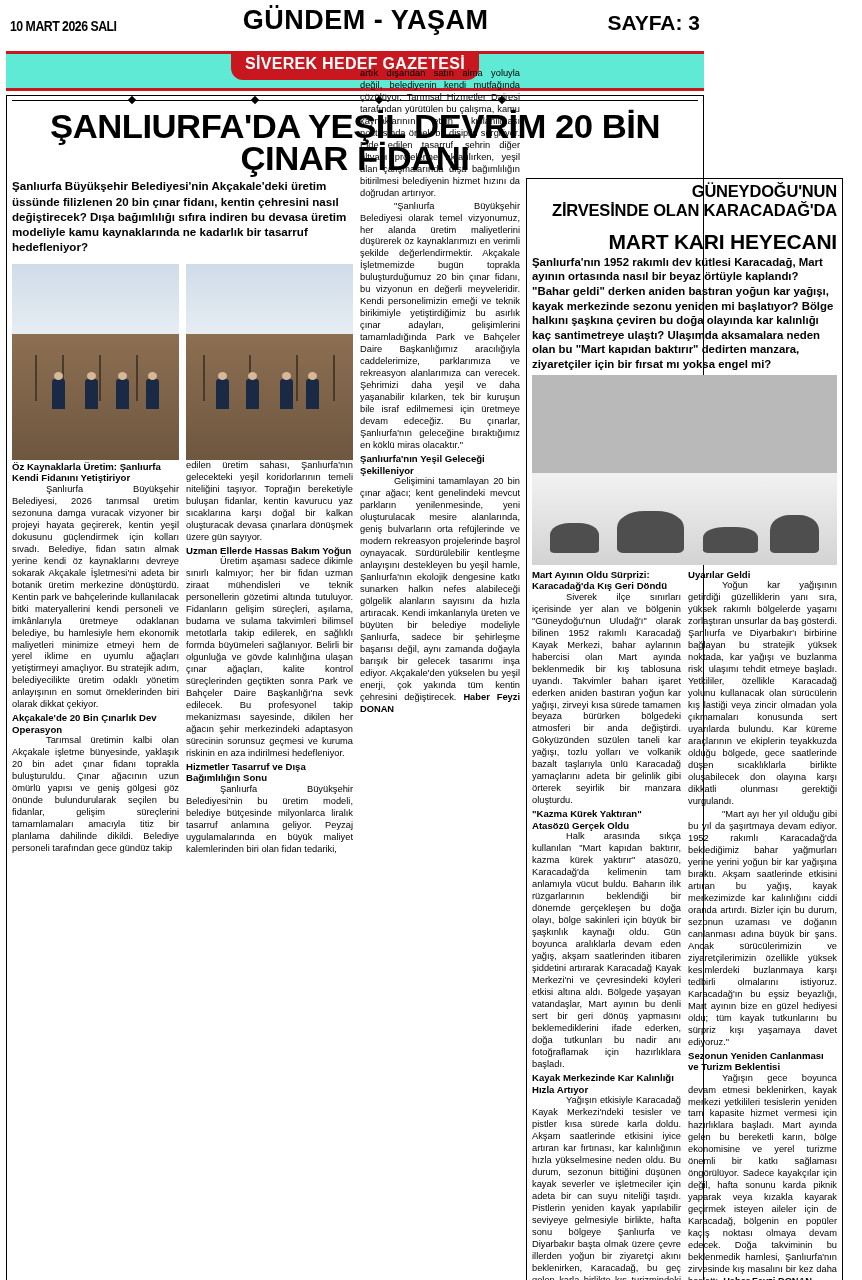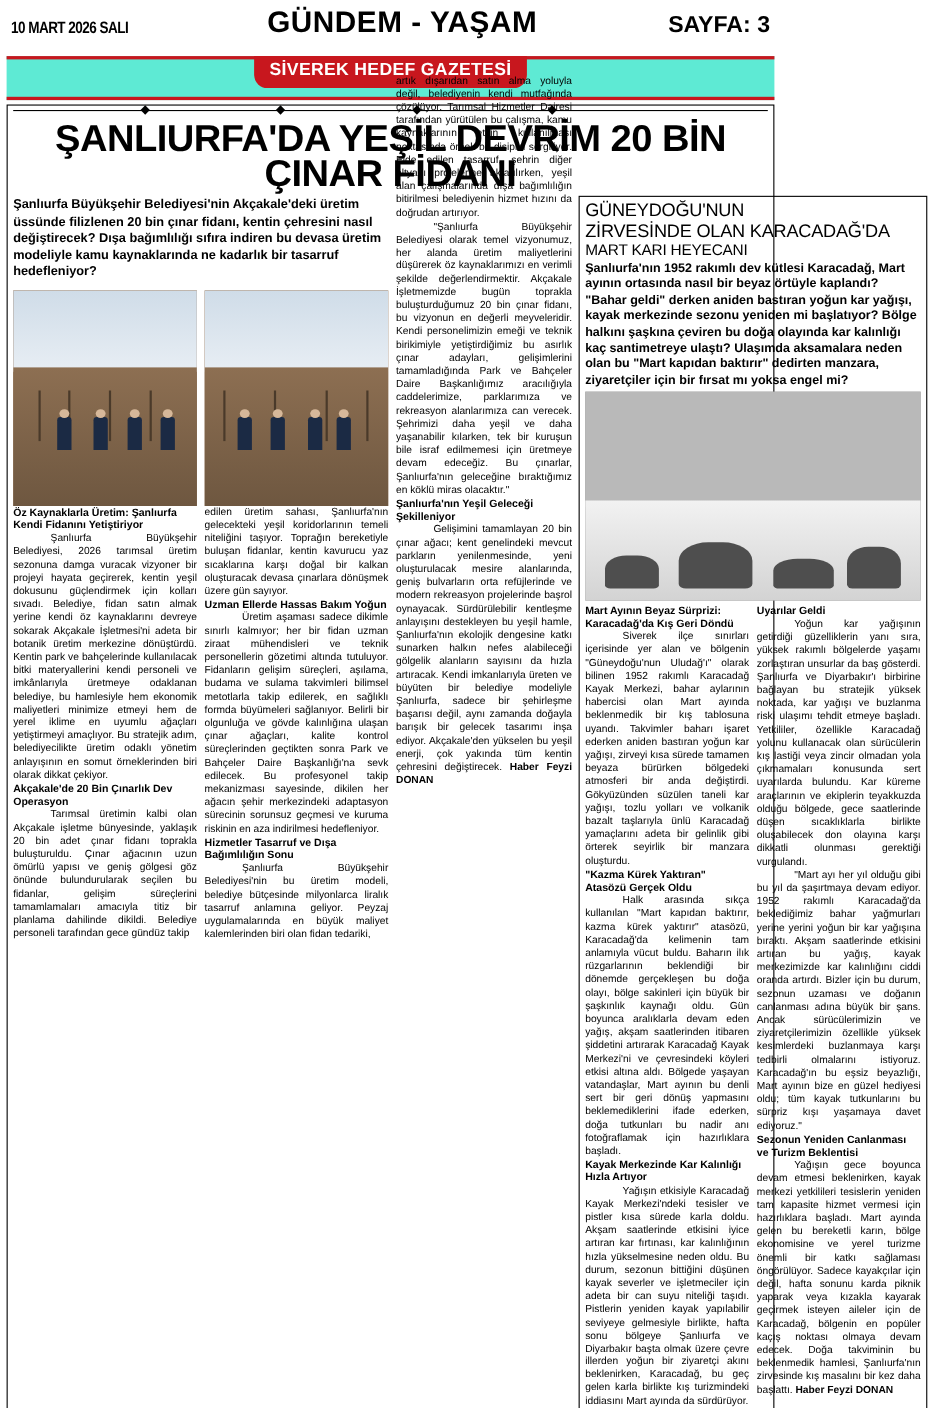--- a/index.html
+++ b/index.html
@@ -60,24 +60,24 @@
   .photo { width:100%; background:#8a6a4e; position:relative; overflow:hidden; }
   .photo.p-main { height: 196px; }
   .photo.p-snow { height: 196px; background:#9a9a9a; }
 
   p.body { font-size: 9.3px; line-height: 1.29; text-align: justify; margin: 0 0 1px 0; }
   .ind { display:inline-block; width: 34px; }
   h3.sub { font-size: 9.6px; font-weight:bold; margin: 1px 0 0 0; line-height:1.2; }
   .byline { font-weight: bold; }
 
   
-  .rh { text-align:left; font-weight:normal; line-height:1.05; letter-spacing:-0.2px; }
+  .rh { text-align:right; font-weight:bold; line-height:1.05; letter-spacing:-0.2px; }
   .rh .r1 { display:block; font-size: 16.5px; }
   .rh .r2 { display:block; font-size: 16.5px; margin-top:1px; }
-  .rh .r3 { display:block; font-size: 14px; margin-top:1px; }
+  .rh .r3 { display:block; font-size: 21px; margin-top:12px; }
   .r-lede { font-size: 11.4px; line-height:1.28; font-weight:bold; margin-top: 2px; }
   .r-cols { display:flex; gap:7px; margin-top: 3px; }
   .r-col { width: 149px; }
 
   
   .bottom-area { margin-top: 4px; }
   .bh { font-weight:bold; font-size: 25.5px; letter-spacing:-0.7px; line-height:1.0;
         white-space:nowrap; }
 
   .split { display:flex; gap:6px;flex-direction:column; }
@@ -199,21 +199,21 @@
           <div class="snow-sky"></div>
             <div class="snow-ground"></div>
           <div class="rock" style="left:6%;width:16%;height:16%"></div>
           <div class="rock" style="left:28%;width:22%;height:22%"></div>
           <div class="rock" style="left:56%;width:18%;height:14%"></div>
           <div class="rock" style="left:78%;width:16%;height:20%"></div>
         </div>
 
         <div class="r-cols">
           <div class="r-col">
-            <h3 class="sub">Mart Ayının Beyaz Sürprizi: Karacadağ'da Kış Geri Döndü</h3>
+            <h3 class="sub">Mart Ayının Oldu Sürprizi: Karacadağ'da Kış Geri Döndü</h3>
             <p class="body"><span class="ind"></span><span>Siverek ilçe sınırları içerisinde yer alan ve bölgenin "Güneydoğu'nun Uludağ'ı" olarak bilinen 1952 rakımlı Karacadağ Kayak Merkezi, bahar aylarının habercisi olan Mart ayında beklenmedik bir kış tablosuna uyandı. Takvimler baharı işaret ederken aniden bastıran yoğun kar yağışı, zirveyi kısa sürede tamamen beyaza bürürken bölgedeki atmosferi bir anda değiştirdi. Gökyüzünden süzülen taneli kar yağışı, tozlu yolları ve volkanik bazalt taşlarıyla ünlü Karacadağ yamaçlarını adeta bir gelinlik gibi örterek seyirlik bir manzara oluşturdu.</span></p>
             <h3 class="sub">"Kazma Kürek Yaktıran" Atasözü Gerçek Oldu</h3>
             <p class="body"><span class="ind"></span><span>Halk arasında sıkça kullanılan "Mart kapıdan baktırır, kazma kürek yaktırır" atasözü, Karacadağ'da kelimenin tam anlamıyla vücut buldu. Baharın ilık rüzgarlarının beklendiği bir dönemde gerçekleşen bu doğa olayı, bölge sakinleri için büyük bir şaşkınlık kaynağı oldu. Gün boyunca aralıklarla devam eden yağış, akşam saatlerinden itibaren şiddetini artırarak Karacadağ Kayak Merkezi'ni ve çevresindeki köyleri etkisi altına aldı. Bölgede yaşayan vatandaşlar, Mart ayının bu denli sert bir geri dönüş yapmasını beklemediklerini ifade ederken, doğa tutkunları bu nadir anı fotoğraflamak için hazırlıklara başladı.</span></p>
             <h3 class="sub">Kayak Merkezinde Kar Kalınlığı Hızla Artıyor</h3>
             <p class="body"><span class="ind"></span><span>Yağışın etkisiyle Karacadağ Kayak Merkezi'ndeki tesisler ve pistler kısa sürede karla doldu. Akşam saatlerinde etkisini iyice artıran kar fırtınası, kar kalınlığının hızla yükselmesine neden oldu. Bu durum, sezonun bittiğini düşünen kayak severler ve işletmeciler için adeta bir can suyu niteliği taşıdı. Pistlerin yeniden kayak yapılabilir seviyeye gelmesiyle birlikte, hafta sonu bölgeye Şanlıurfa ve Diyarbakır başta olmak üzere çevre illerden yoğun bir ziyaretçi akını beklenirken, Karacadağ, bu geç gelen karla birlikte kış turizmindeki iddiasını Mart ayında da sürdürüyor.</span></p>
             <h3 class="sub">Ulaşım ve Güvenlik İçin Kritik</h3>
           </div>
           <div class="r-col">
             <h3 class="sub">Uyarılar Geldi</h3>
             <p class="body"><span class="ind"></span><span>Yoğun kar yağışının getirdiği güzelliklerin yanı sıra, yüksek rakımlı bölgelerde yaşamı zorlaştıran unsurlar da baş gösterdi. Şanlıurfa ve Diyarbakır'ı birbirine bağlayan bu stratejik yüksek noktada, kar yağışı ve buzlanma riski ulaşımı tehdit etmeye başladı. Yetkililer, özellikle Karacadağ yolunu kullanacak olan sürücülerin kış lastiği veya zincir olmadan yola çıkmamaları konusunda sert uyarılarda bulundu. Kar küreme araçlarının ve ekiplerin teyakkuzda olduğu bölgede, gece saatlerinde düşen sıcaklıklarla birlikte oluşabilecek don olayına karşı dikkatli olunması gerektiği vurgulandı.</span></p>

